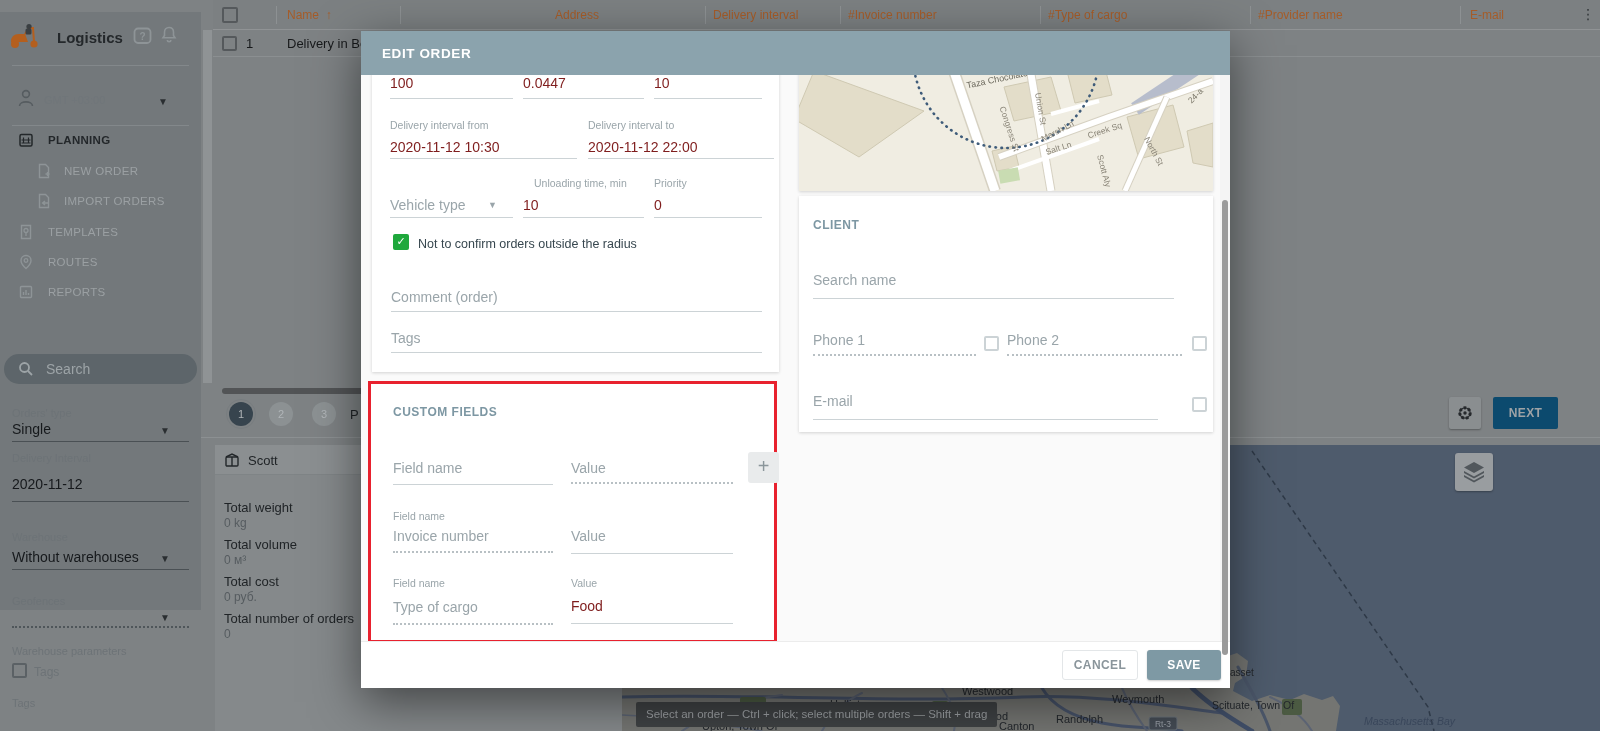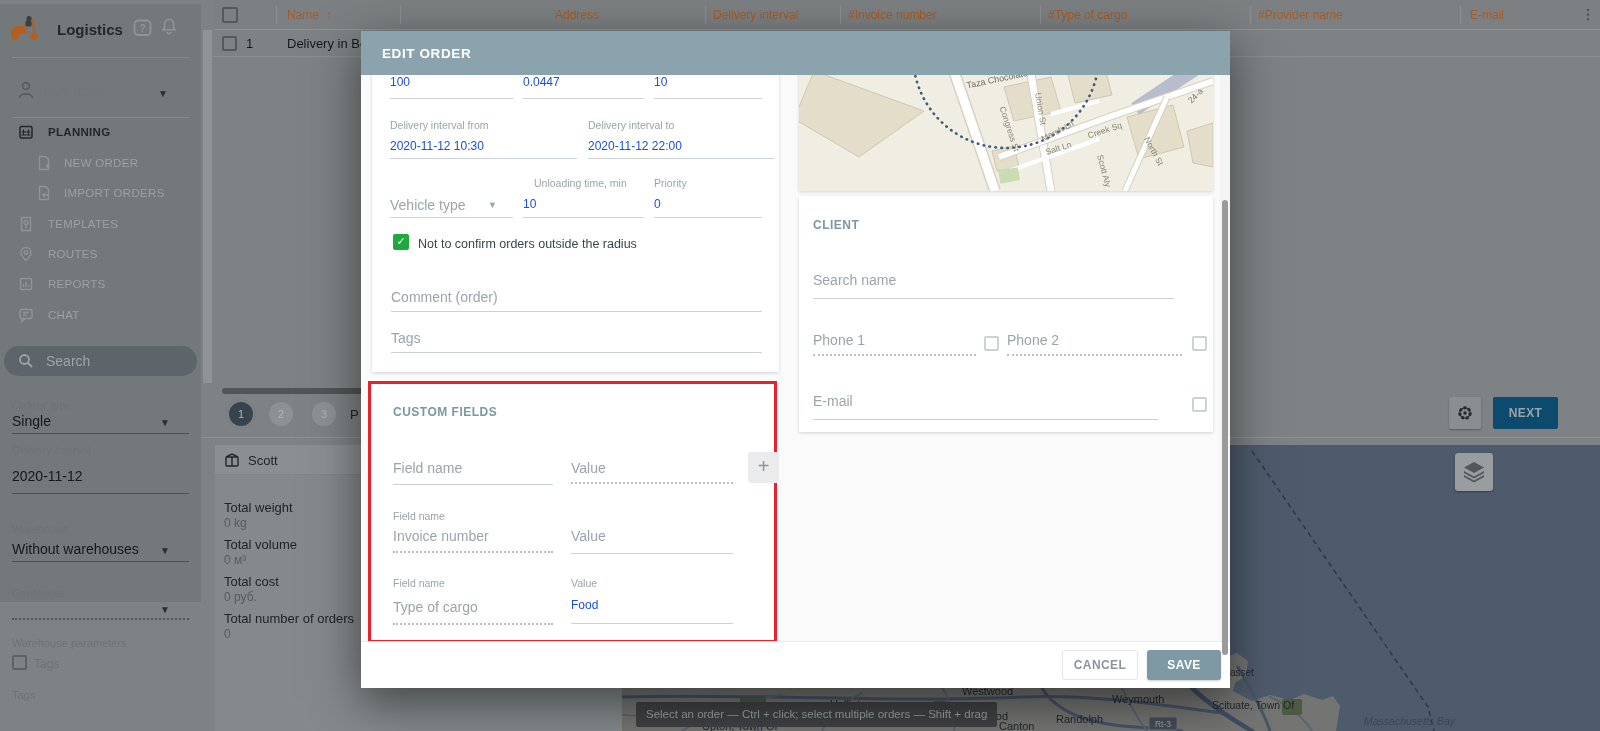--- a/index.html
+++ b/index.html
@@ -1,20 +1,20 @@
 <!DOCTYPE html>
 <html><head>
 <meta charset="utf-8">
 <style>
   *{box-sizing:border-box;margin:0;padding:0}
   body{font-family:"Liberation Sans",sans-serif;background:#3a3d3f}
   .stage{position:relative;width:1600px;height:731px;overflow:hidden;background:#7e8284}
   .a{position:absolute}
   
-  .sidebar{left:0;top:4px;width:201px;height:598px;background:#73787b}
+  .sidebar{left:0;top:12px;width:201px;height:598px;background:#73787b}
   .sdiv{left:12px;width:177px;height:1px;background:#83888b}
   .brand{font-size:15px;font-weight:600;color:#24282b}
   .tz{font-size:11px;color:#70767a}
   .navlbl{font-size:11.5px;font-weight:500;color:#9ba0a3;letter-spacing:.3px;white-space:nowrap}
   .navlbl.active{color:#23272a;font-weight:700}
   .flbl{font-size:11px;color:#6d7377}
   .fval{font-size:14px;color:#16191c}
   .ful{height:1px;background:#4a5054}
   .fuld{height:0;border-bottom:2px dotted #4f565a}
   .caret{font-size:10px;color:#2a2e31}
@@ -27,21 +27,21 @@
   .pagec{border-radius:50%;text-align:center;font-size:11px;line-height:24px;color:#b0b5b8}
   .statlbl{font-size:13px;font-weight:500;color:#202427}
   .statval{font-size:12px;color:#565c60}
   .tooltip{background:#3f4244;border-radius:2px;color:#9b9fa2;font-size:11.5px;line-height:25px;text-align:center;white-space:nowrap;padding:0 10px}
   
   .modal{left:361px;top:31px;width:869px;height:657px;background:#fafafa;box-shadow:0 14px 45px rgba(0,0,0,.5);z-index:100;overflow:hidden}
   .mhead{left:0;top:0;width:869px;height:44px;background:#8ba3ad;z-index:20}
   .mtitle{font-size:13.5px;font-weight:700;color:#ffffff;letter-spacing:.6px}
   .card{background:#fff;box-shadow:0 1px 3px rgba(0,0,0,.16)}
   .lbl{font-size:10.5px;color:#9aa5aa;white-space:nowrap}
-  .val{font-size:12px;color:#1d4ed8;white-space:nowrap}
+  .val{font-size:14px;color:#7f1d1d;white-space:nowrap}
   .ph{font-size:14px;color:#9aa5aa;white-space:nowrap}
   .ul{height:1px;background:#ccd3d6}
   .uld{height:0;border-bottom:2px dotted #b8c0c4}
   .cbx{width:15px;height:15px;border:2px solid #ccd3d6;border-radius:2px;background:#fff}
   .sect{font-size:12px;font-weight:700;color:#7d97a3;letter-spacing:.5px}
   .redbox{border:3px solid #e8212e;background:#fff}
   .btn{display:flex;align-items:center;justify-content:center;font-size:12px;font-weight:700;letter-spacing:.4px;border-radius:3px;cursor:pointer}
   .btn-cancel{background:#fff;border:1px solid #e3e6e8;color:#8a959b}
   .btn-save{background:#7e99a4;color:#fff;box-shadow:0 1px 2px rgba(0,0,0,.2)}
   .btn-upload{background:#fff;border:1px solid #e1e5e7;color:#7d97a3;box-shadow:0 1px 2px rgba(0,0,0,.08)}
@@ -137,30 +137,20 @@
       <span class="a navlbl" style="left:48px;top:4px">ROUTES</span>
     </div>
     <div class="a" style="left:0;top:270px;width:201px;height:26px">
       <span class="a" style="left:18px;top:2px">
           <svg width="16" height="16" viewBox="0 0 16 16">
             <rect x="2.5" y="2.5" width="11" height="11" rx="1" fill="none" stroke="#8e9497" stroke-width="1.4"></rect>
             <path d="M5.5 11 v-3 M8 11 v-5 M10.5 11 v-2" stroke="#8e9497" stroke-width="1.4"></path>
           </svg>
         </span>
       <span class="a navlbl" style="left:48px;top:4px">REPORTS</span>
-    </div>
-    <div class="a" style="left:0;top:301px;width:201px;height:26px">
-      <span class="a" style="left:18px;top:2px">
-          <svg width="16" height="16" viewBox="0 0 16 16">
-            <rect x="2" y="2.5" width="12" height="9" rx="1.5" fill="none" stroke="#8e9497" stroke-width="1.4"></rect>
-            <path d="M5 5.5 h6 M5 8 h4" stroke="#8e9497" stroke-width="1.3"></path>
-            <path d="M4 11.5 v3 l3 -3" fill="none" stroke="#8e9497" stroke-width="1.4"></path>
-          </svg>
-        </span>
-      <span class="a navlbl" style="left:48px;top:4px">CHAT</span>
     </div>
 
     <div class="a searchband" style="left:4px;top:342px;width:193px;height:30px">
       <span class="a" style="left:14px;top:7px">
           <svg width="16" height="16" viewBox="0 0 16 16">
             <circle cx="6.5" cy="6.5" r="4.5" fill="none" stroke="#9da4a7" stroke-width="1.8"></circle>
             <path d="M10 10 L14 14" stroke="#9da4a7" stroke-width="1.8"></path>
           </svg>
         </span>
       <span class="a searchtxt" style="left:42px;top:7px">Search</span>

